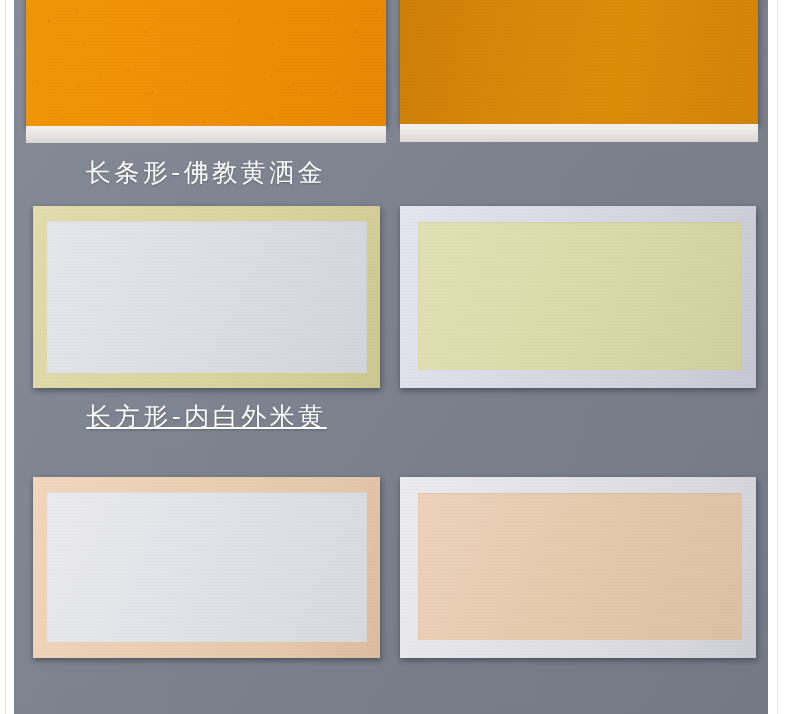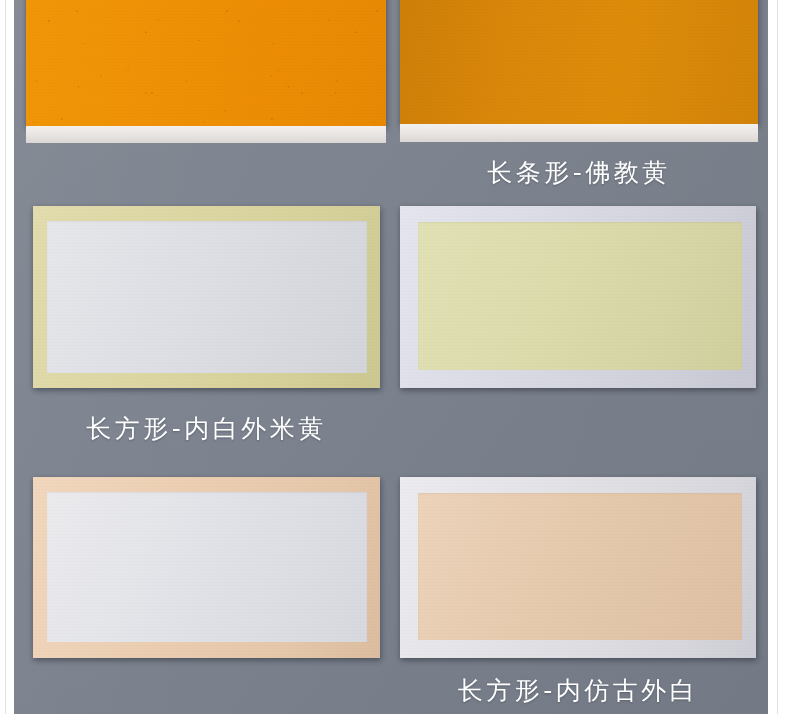--- a/index.html
+++ b/index.html
@@ -152,56 +152,55 @@
     <div class="grain"></div>
   </div>
   <div class="skirting" style="left:26px; top:126px; width:360px; height:17px;"></div>
 
   <div class="panel" style="left:400px; top:-6px; width:358px; height:130px;
               background: linear-gradient(100deg,#cd7f08 0%,#d9870b 30%,#dd8c0a 62%,#d2840a 100%);">
     <div class="grain"></div>
   </div>
   <div class="skirting" style="left:400px; top:124px; width:358px; height:18px;"></div>
 
-  <span class="caption" style="left:400px; top:160px; width:358px;">长条形-佛教黄</span>
+  <span class="caption" style="left:26px; top:160px; width:360px;">长条形-佛教黄洒金</span>
 
   <div class="panel" style="left:33px; top:206px; width:347px; height:182px;
               background: linear-gradient(110deg,#e2dcae 0%,#ddd7a4 38%,#d6d09a 75%,#cdc792 100%);">
     <div class="inner" style="left:14px; top:15px; right:13px; bottom:15px;
                 background: linear-gradient(115deg,#e6e7eb 0%,#dedfe4 45%,#d4d5db 100%);
                 box-shadow: inset 0 1px 2px rgba(0,0,0,0.05);"></div>
     <div class="grain"></div>
   </div>
 
   <div class="panel" style="left:400px; top:206px; width:356px; height:182px;
               background: linear-gradient(110deg,#e4e5ee 0%,#d9dae4 42%,#cfd0da 78%,#c6c7d2 100%);">
     <div class="inner" style="left:18px; top:16px; right:14px; bottom:18px;
                 background: linear-gradient(115deg,#e1e1b6 0%,#dbdbac 45%,#d0d09f 100%);
                 box-shadow: inset 0 1px 2px rgba(0,0,0,0.05);"></div>
     <div class="grain"></div>
   </div>
 
-  <span class="caption" style="left:33px; top:416px; width:347px;">长方形-内白外米黄</span>
+  <span class="caption" style="left:33px; top:404px; width:347px;text-decoration:underline;">长方形-内白外米黄</span>
 
   <div class="panel" style="left:33px; top:477px; width:347px; height:181px;
               background: linear-gradient(110deg,#f1d7bd 0%,#eccfb3 40%,#e5c7aa 76%,#dcbd9f 100%);">
     <div class="inner" style="left:14px; top:15px; right:13px; bottom:16px;
                 background: linear-gradient(115deg,#ebebee 0%,#e2e3e8 45%,#d8d9df 100%);
                 box-shadow: inset 0 1px 2px rgba(0,0,0,0.05);"></div>
     <div class="grain"></div>
   </div>
 
   <div class="panel" style="left:400px; top:477px; width:356px; height:181px;
               background: linear-gradient(110deg,#ececf0 0%,#e2e2e6 42%,#d7d7dd 80%,#cdced5 100%);">
     <div class="inner" style="left:18px; top:16px; right:14px; bottom:18px;
                 background: linear-gradient(115deg,#ecd3ba 0%,#e6caae 45%,#dec1a4 100%);
                 box-shadow: inset 0 1px 2px rgba(0,0,0,0.05);"></div>
     <div class="grain"></div>
   </div>
 
-  <span class="caption" style="left:400px; top:678px; width:356px;">长方形-内仿古外白</span>
 
   <div class="margin-left"></div>
   <div class="margin-right"></div>
   <div class="hairline l"></div>
   <div class="hairline r"></div>
 
 </div>
 
 </body></html>

